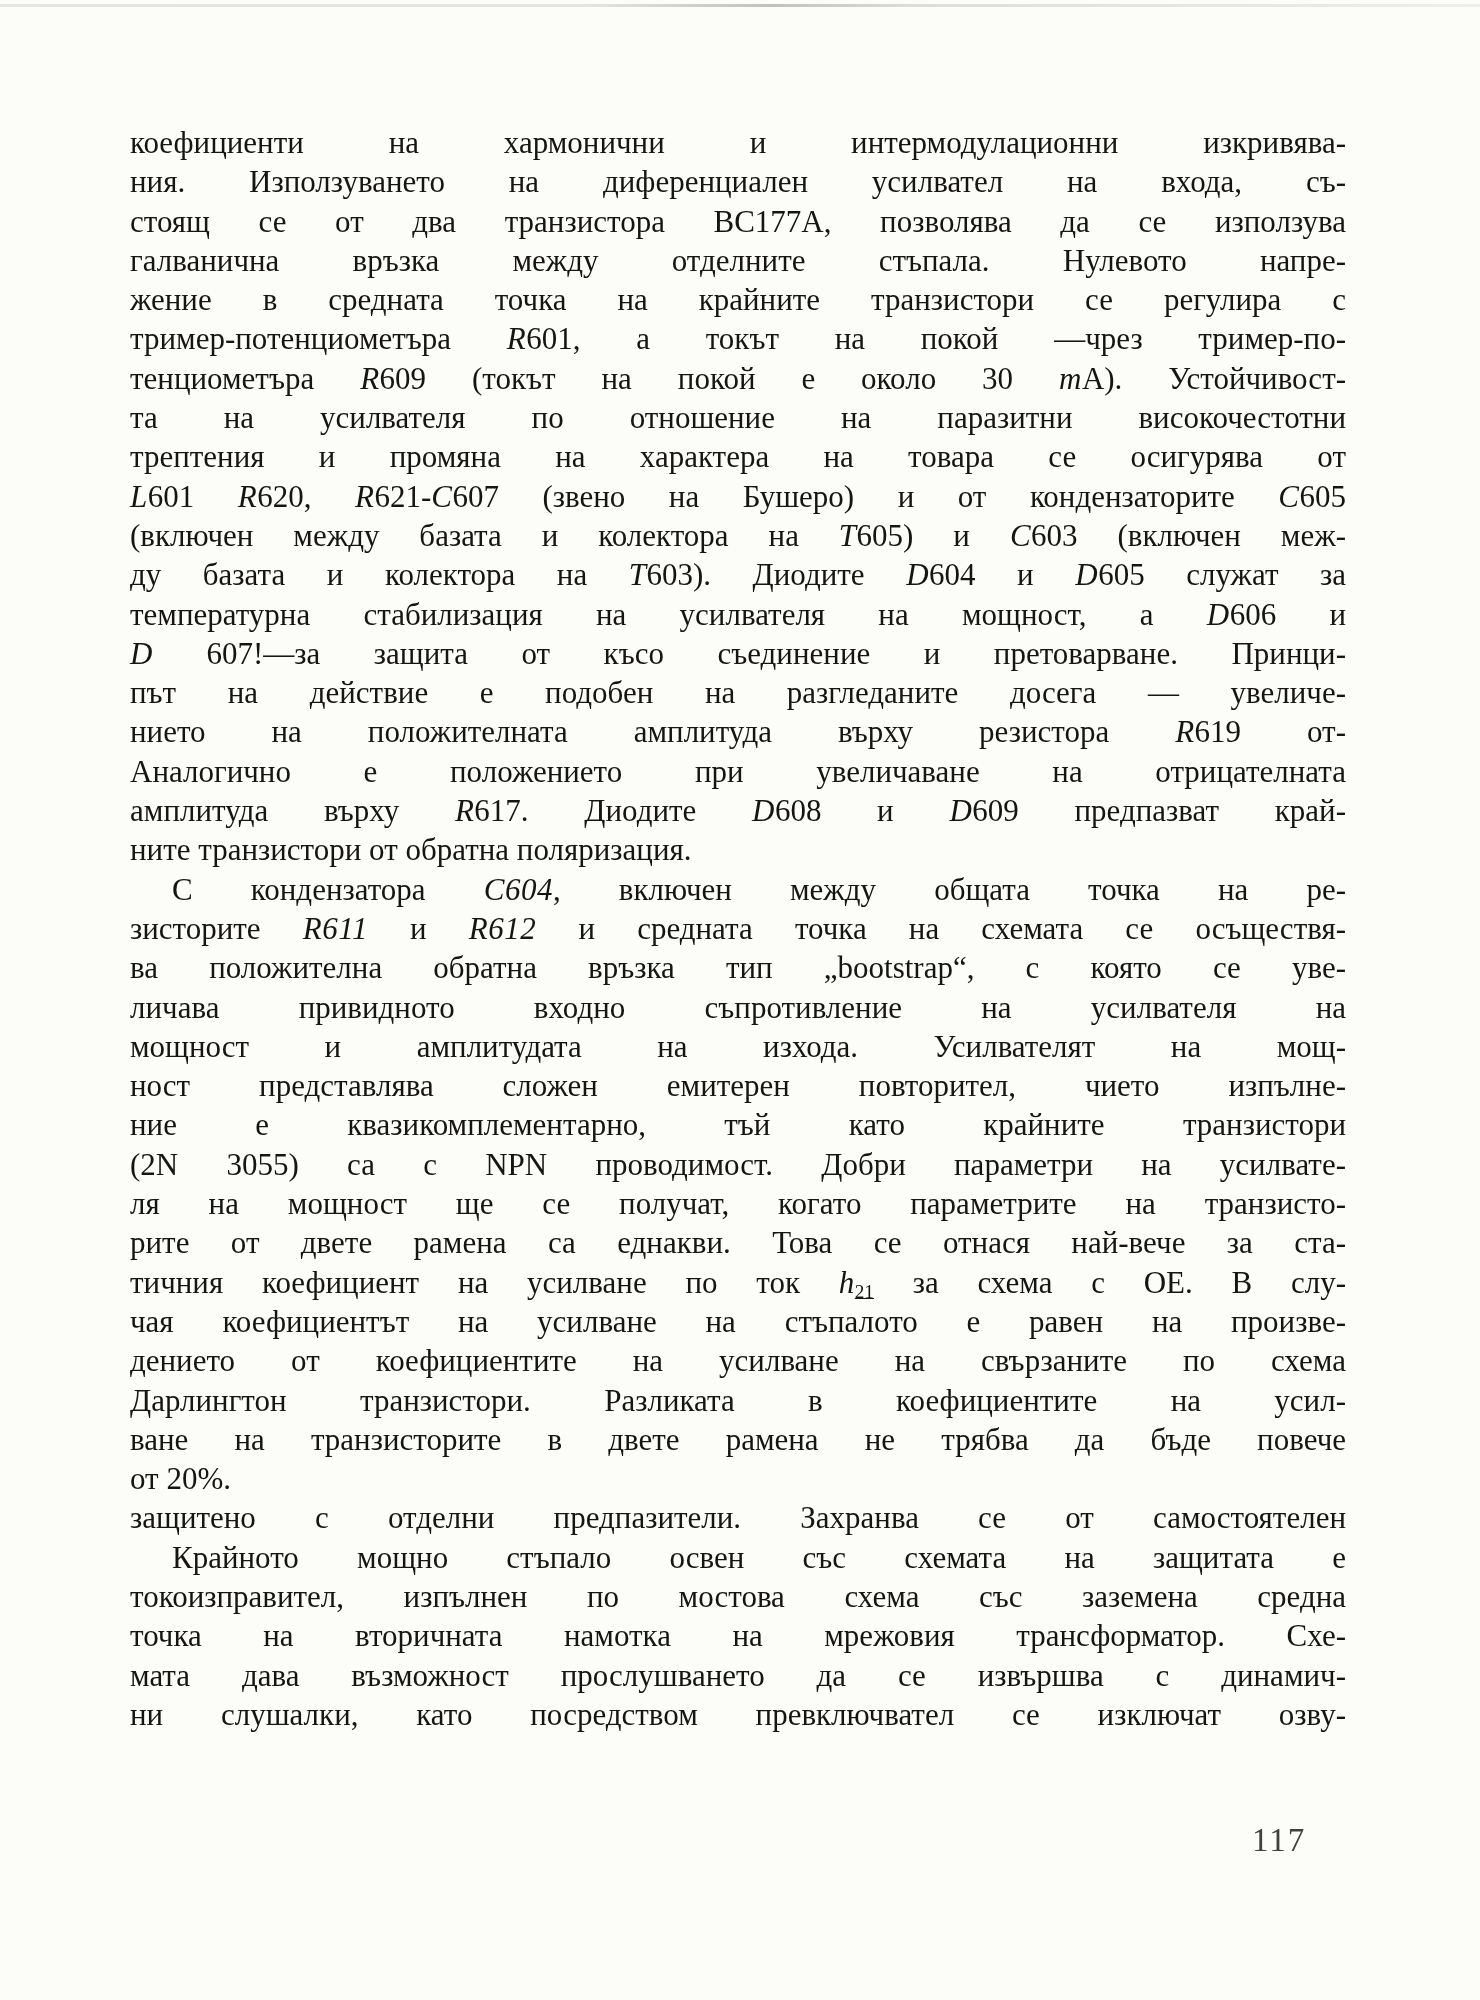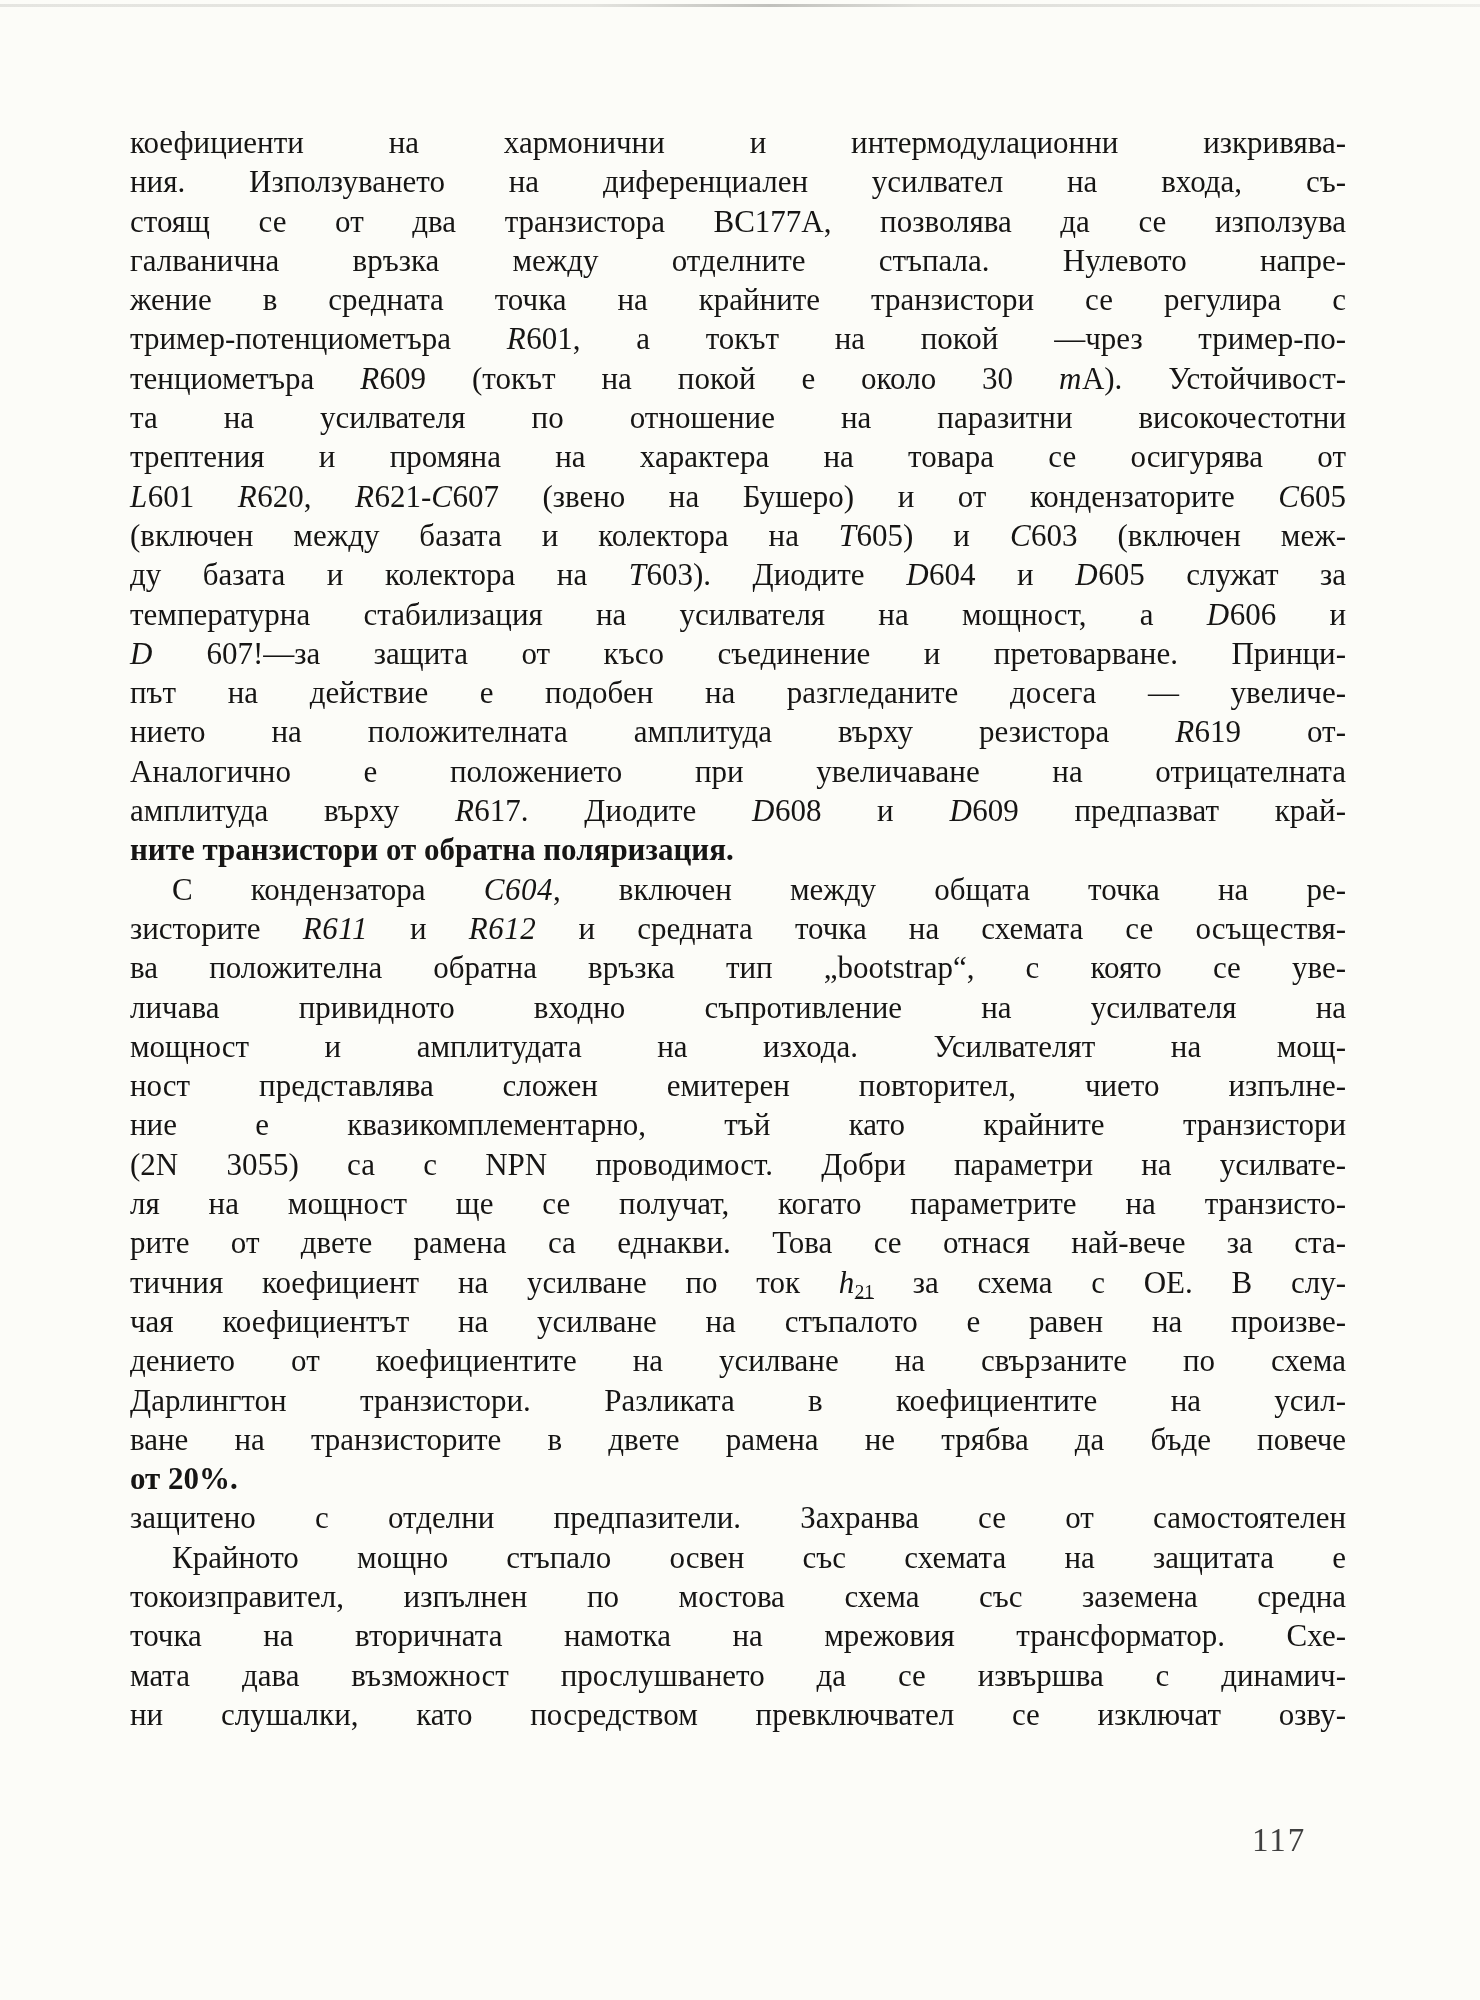--- a/index.html
+++ b/index.html
@@ -46,21 +46,20 @@
   .line {
     white-space: normal;
     text-align: justify;
     text-align-last: justify;
     height: 39.3px;
     overflow: visible;
   }
   .line.no-just {
     text-align: left;
     text-align-last: left;
-    font-weight: bold;
   }
   .line.indent {
     padding-left: 42px;
   }
   .line i {
     font-style: italic;
     letter-spacing: 0.5px;
   }
   .line sub {
     font-size: 0.62em;

